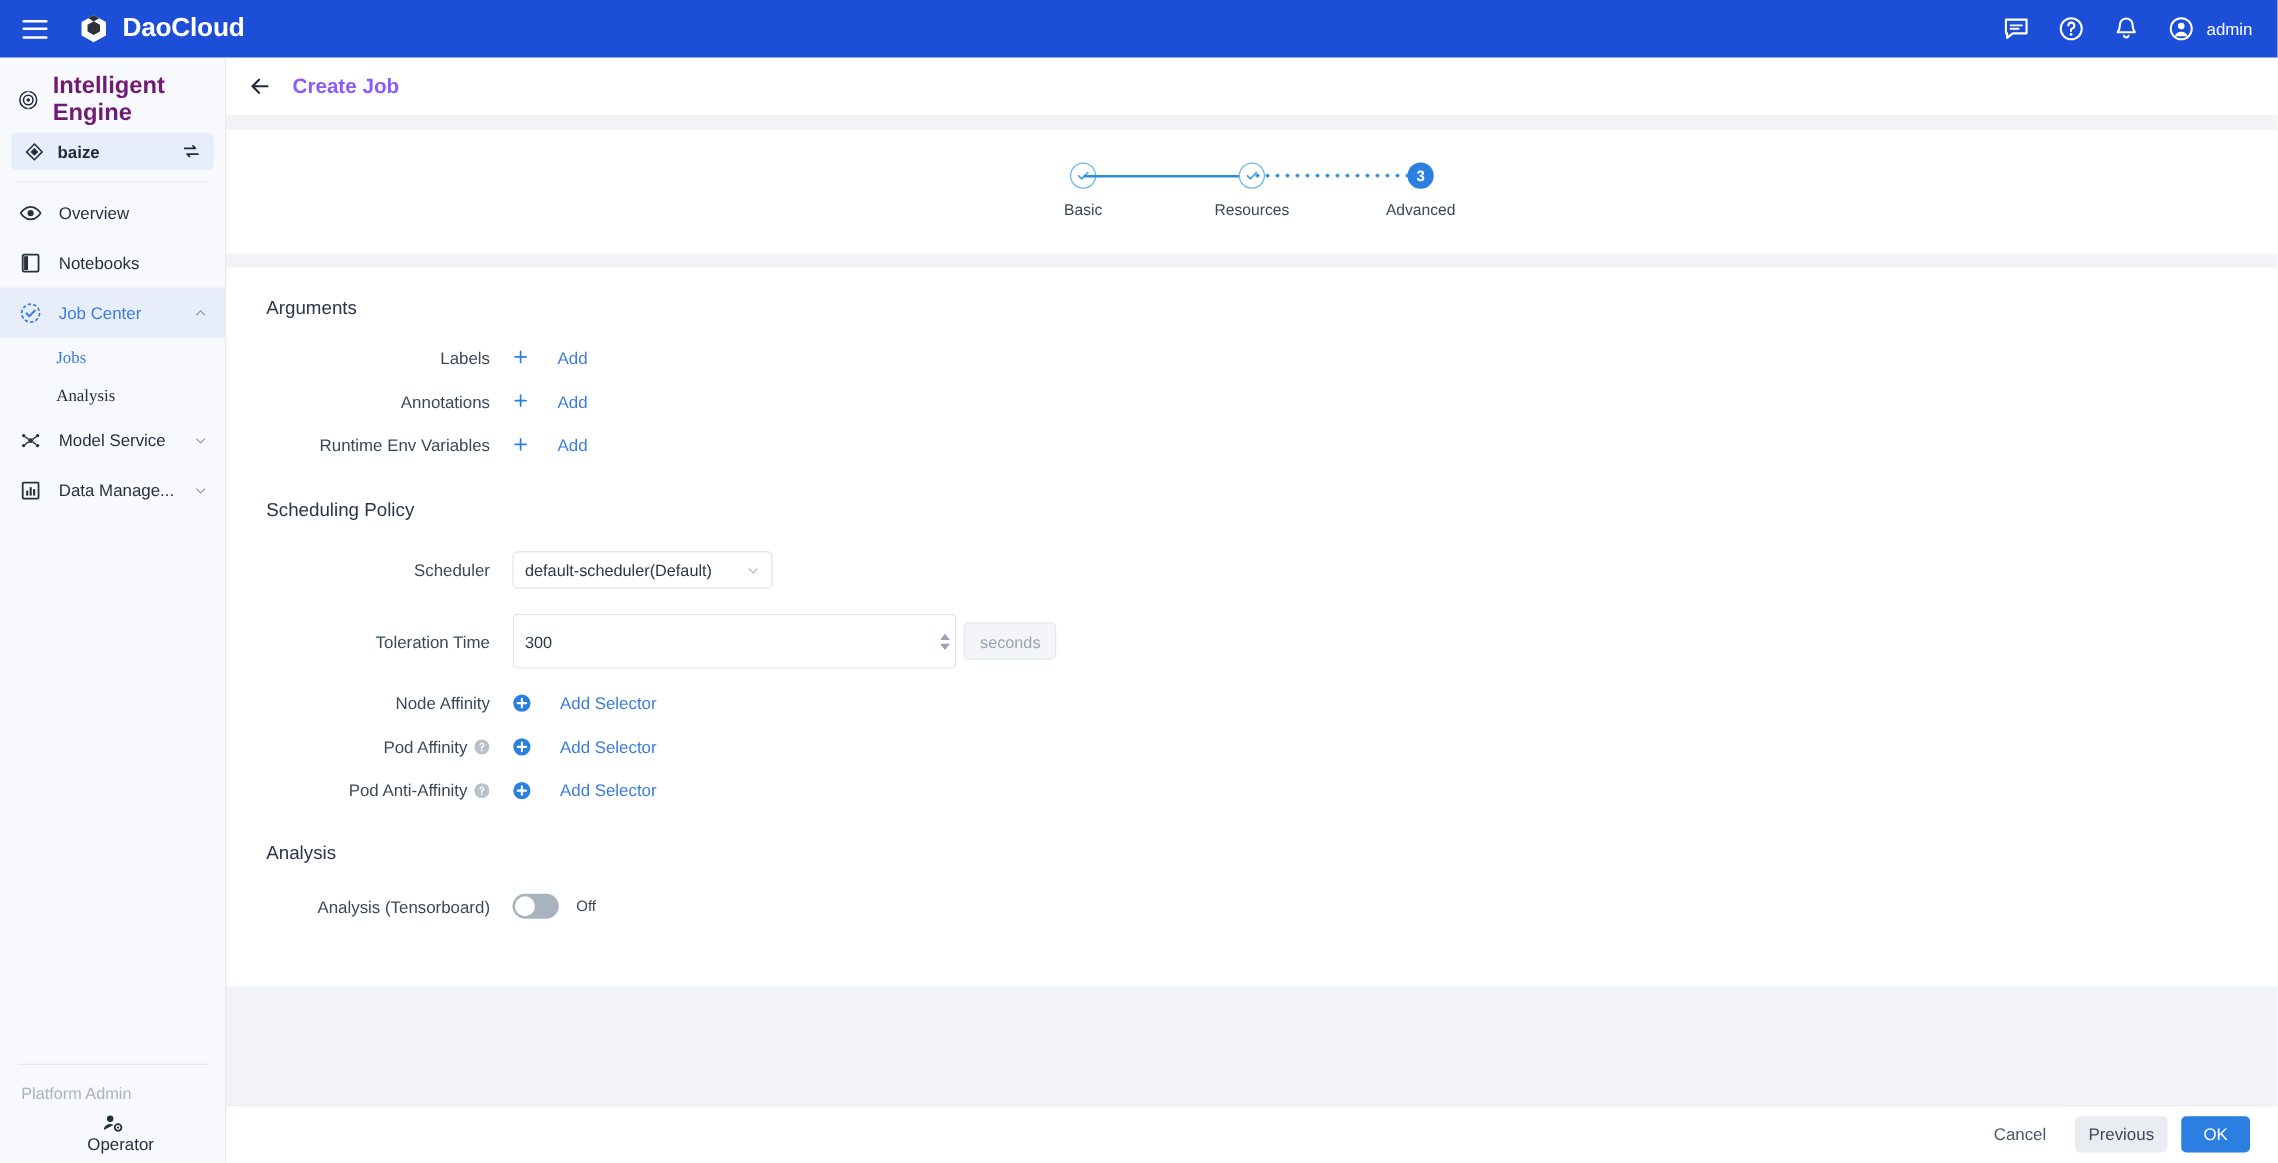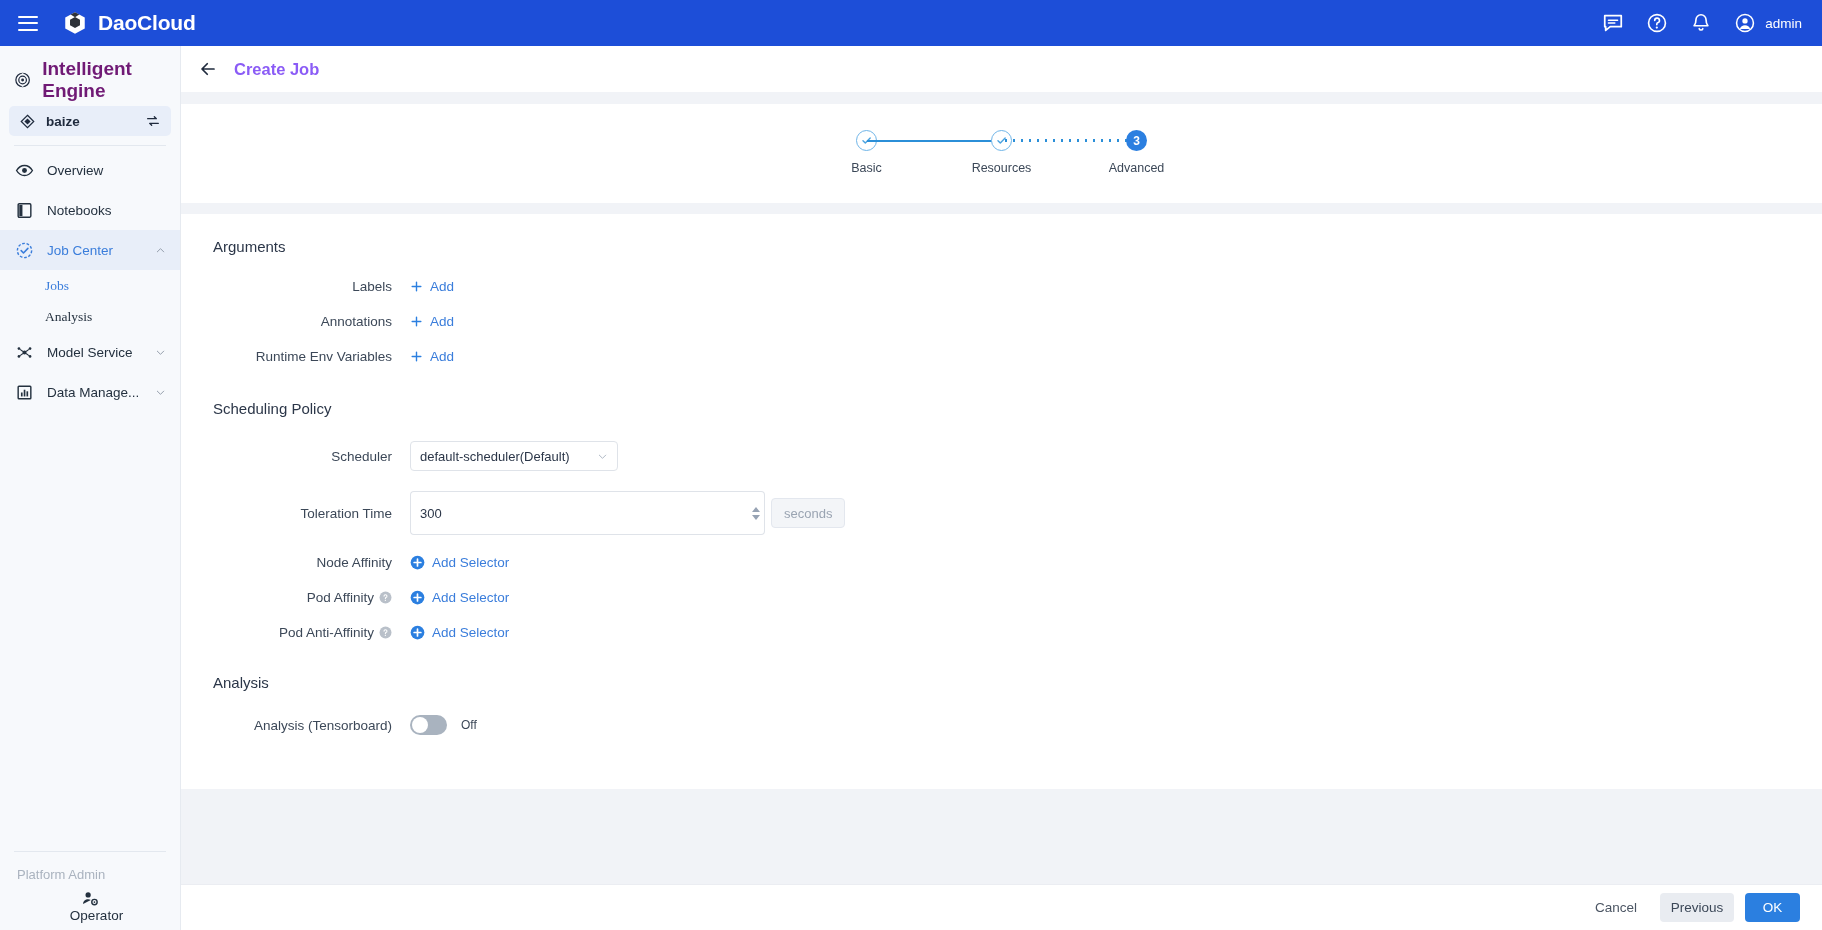--- a/index.html
+++ b/index.html
@@ -144,21 +144,21 @@
   .flabel {
     width: 211px; text-align: right; font-size: 13.5px; color: #3c4858;
     padding-right: 0; display: flex; justify-content: flex-end; align-items: center; gap: 5px;
     flex: 0 0 211px;
   }
   .fctl { margin-left: 18px; display: flex; align-items: center; }
 
   .help-ico { width: 13px; height: 13px; display:block; }
 
   .add-link {
-    display: flex; align-items: center; gap: 7px;
+    display: flex; align-items: flex-start; gap: 23px;
     color: #3a7ddb; font-size: 13.5px; cursor: pointer;
   }
   .plus-thin { width: 13px; height: 13px; display: block; }
   .plus-circle { width: 15px; height: 15px; display: block; }
 
   .select {
     width: 208px; height: 30px; border: 1px solid #dfe3e9; border-radius: 4px;
     background: #fff; display: flex; align-items: center;
     padding: 0 9px; font-size: 13px; color: #2b3648; cursor: pointer;
   }

